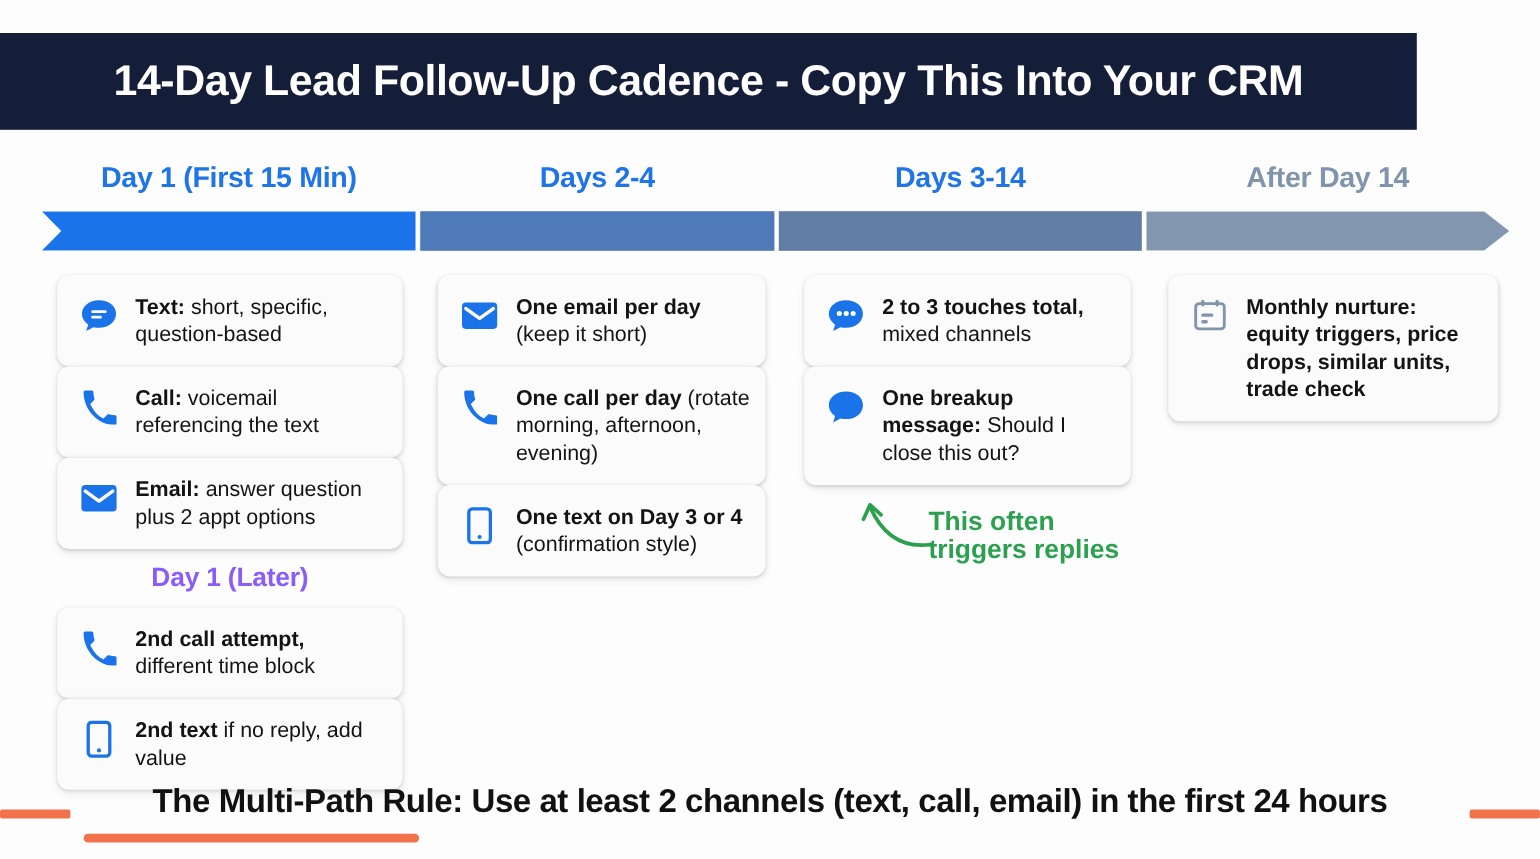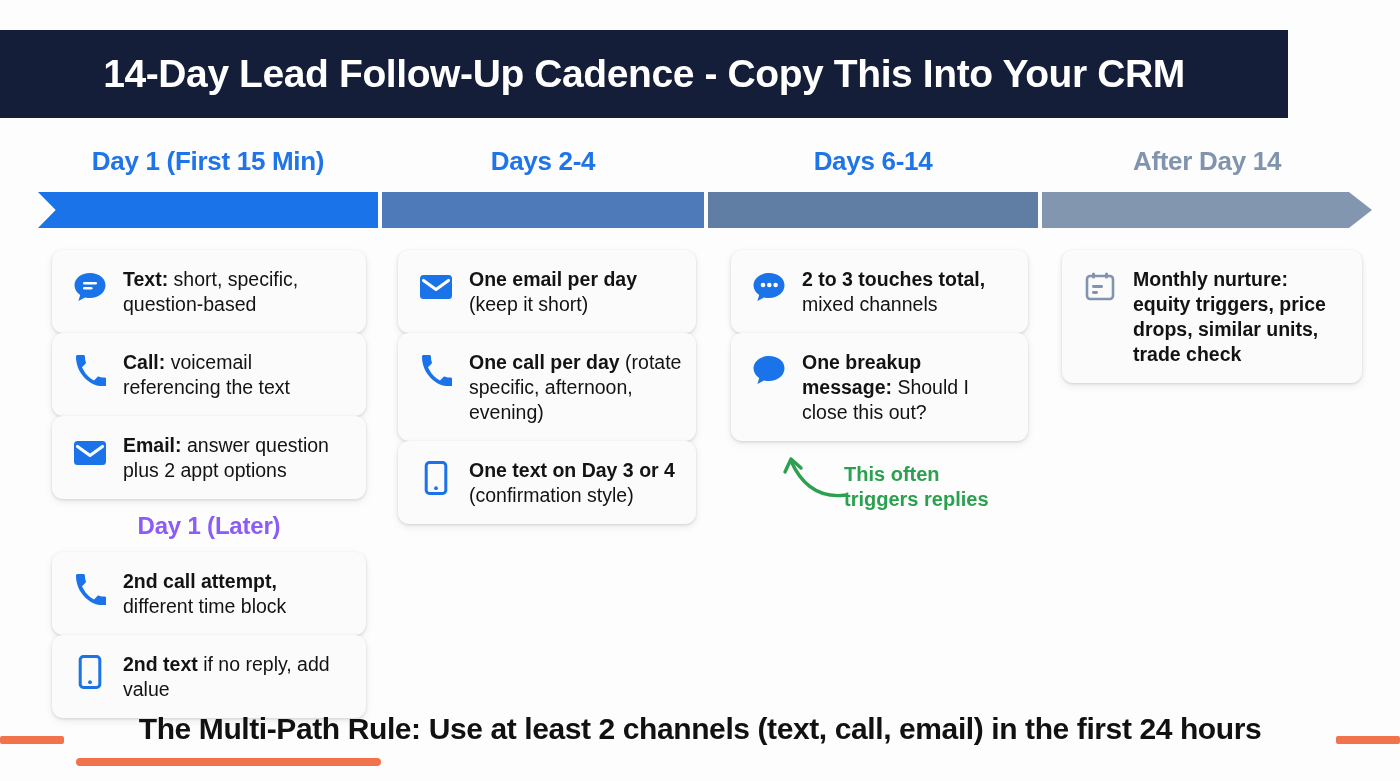--- a/index.html
+++ b/index.html
@@ -78,21 +78,21 @@
     text-align: center; color: #8b5cf6;
     font-size: 24px; font-weight: bold;
     margin: 13px 0 12px 0; letter-spacing: -0.2px;
   }
 
   
   .annot { position: absolute; left: 774px; top: 450px; width: 260px; height: 80px; }
   .annot svg { position: absolute; left: 0; top: 0; }
   .annot-text {
     position: absolute; left: 70px; top: 12px;
-    color: #2ba14f; font-size: 20px; font-weight: bold;
+    color: #2ba14f; font-size: 24px; font-weight: bold;
     line-height: 25px; white-space: pre-line;
   }
 
   
   .footer { position: absolute; left: 0; top: 712px; width: 1400px; height: 62px; }
   .footer-text {
     position: absolute; left: 0; top: 0; width: 1400px;
     text-align: center; font-size: 30px; font-weight: bold;
     color: #111111; letter-spacing: -0.4px; white-space: nowrap;
   }
@@ -112,21 +112,21 @@
 
 <div id="page">
 
   <div class="header-bar">
     <div class="header-title">14-Day Lead Follow-Up Cadence - Copy This Into Your CRM</div>
   </div>
 
   <div class="col-heads">
     <div class="col-head" style="left:38px; width:340px;">Day 1 (First 15 Min)</div>
     <div class="col-head" style="left:382px; width:322px;">Days 2-4</div>
-    <div class="col-head" style="left:708px; width:330px;">Days 6-14</div>
+    <div class="col-head" style="left:708px; width:330px;">Days 3-14</div>
     <div class="col-head muted" style="left:1042px; width:330px;">After Day 14</div>
   </div>
 
   <div class="bar-wrap">
     <div class="seg seg-1"></div>
     <div class="seg seg-2"></div>
     <div class="seg seg-3"></div>
     <div class="seg seg-4"></div>
   </div>
 
@@ -195,21 +195,21 @@
       </span>
       <span class="txt"><b>One email per day</b><span> (keep it short)</span></span>
     </div>
 
     <div class="card">
       <span class="ic">
         <svg width="32" height="32" viewBox="0 0 24 24">
           <path d="M6.6 10.8c1.7 3.4 4.5 6.2 7.9 7.9l2.6-2.6c.3-.3.8-.4 1.2-.3 1.3.4 2.7.7 4.2.7.7 0 1.2.5 1.2 1.2V22c0 .7-.5 1.2-1.2 1.2C11.1 23.2 1 13.1 1 .8 1 .1 1.5-.4 2.2-.4h4.3C7.2-.4 7.7.1 7.7.8c0 1.5.2 2.9.7 4.2.1.4 0 .9-.3 1.2l-2.6 2.6z" fill="#1A73E8" transform="translate(0.5,1.2)"></path>
         </svg>
       </span>
-      <span class="txt"><b>One call per day</b><span> (rotate specific, afternoon, evening)</span></span>
+      <span class="txt"><b>One call per day</b><span> (rotate morning, afternoon, evening)</span></span>
     </div>
 
     <div class="card">
       <span class="ic">
         <svg width="24" height="34" viewBox="0 0 24 34">
           <rect x="2.2" y="1.6" width="19.6" height="30.8" rx="3.2" fill="none" stroke="#1A73E8" stroke-width="3"></rect>
           <circle cx="12" cy="27.2" r="1.9" fill="#1A73E8"></circle>
         </svg>
       </span>
       <span class="txt"><b>One text on Day 3 or 4</b><span> (confirmation style)</span></span>

